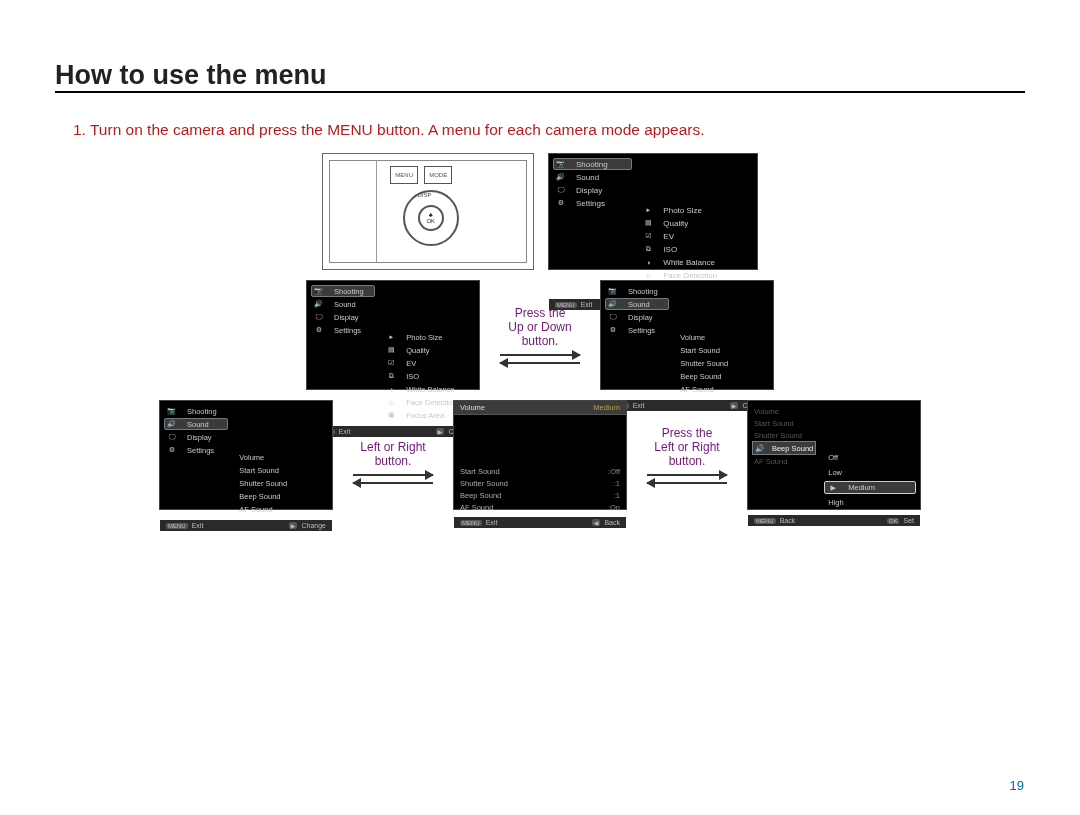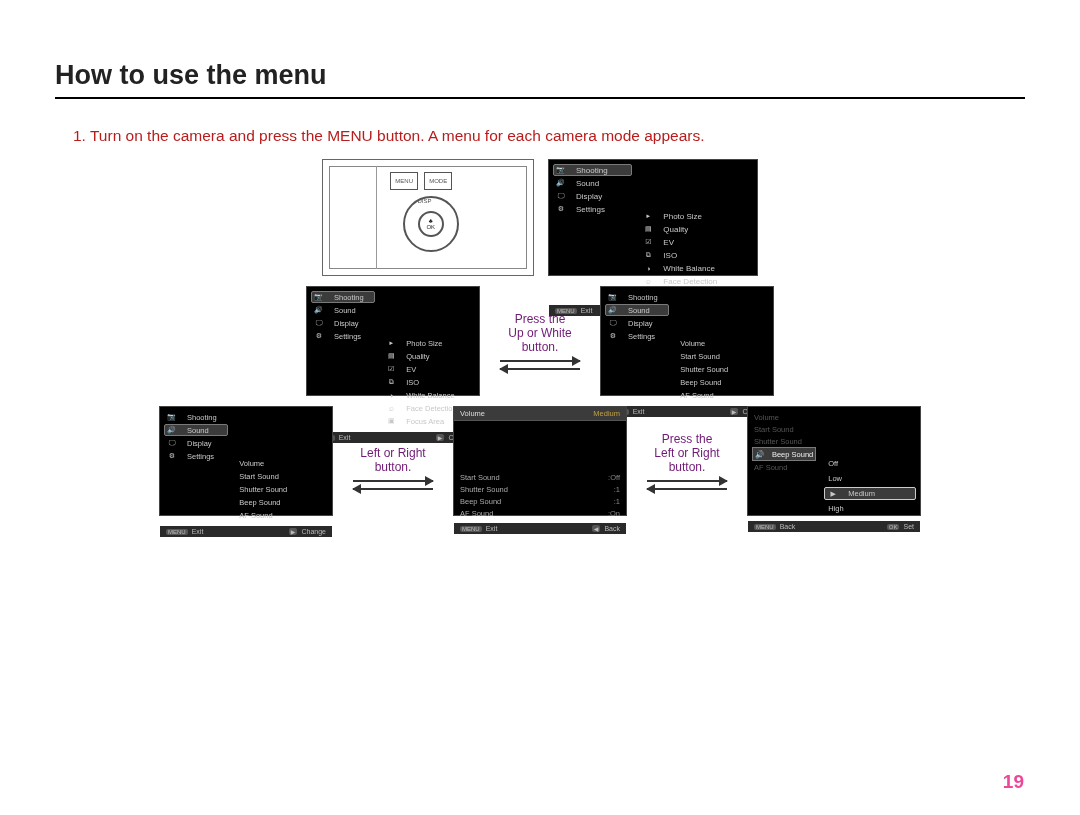--- a/index.html
+++ b/index.html
@@ -14,21 +14,20 @@
     position: relative;
   }
   .page {
     padding: 60px 55px 30px 55px;
     box-sizing: border-box;
   }
   h1.title {
     font-size: 27px;
     font-weight: bold;
     margin: 0 0 4px 0;
-    padding-bottom: 6px;
     border-bottom: 2px solid #000;
   }
   .step {
     font-size: 15.5px;
     margin: 28px 0 14px 18px;
     color: #b91c1c;
   }
   .row {
     display: flex;
     align-items: center;
@@ -238,23 +237,23 @@
     left: -1px;
     top: -4px;
     border-right: 9px solid #333;
     border-top: 5px solid transparent;
     border-bottom: 5px solid transparent;
   }
   .pagenum {
     position: absolute;
     right: 56px;
     bottom: 22px;
-    font-size: 19px;
-    font-weight: bold;
-    color: #ec4899;
+    font-size: 13px;
+    font-weight: normal;
+    color: #0369a1;
   }
 </style>
 </head>
 <body>
 
 <div class="page">
   <h1 class="title">How to use the menu</h1>
 
   <p class="step">1. Turn on the camera and press the MENU button. A menu for each camera mode appears.</p>
   <div class="row start">
@@ -399,21 +398,21 @@
           </span>
         <span>
             <span class="tag">▶</span>
             <span>Change</span>
           </span>
       </div>
     </div>
 
     <div class="guide">
       <div>Press the</div>
-      <div>Up or White</div>
+      <div>Up or Down</div>
       <div>button.</div>
       <div class="arrows">
         <div class="arrow-r"></div>
         <div class="arrow-l"></div>
       </div>
     </div>
 
     <div class="lcd small">
       <div class="body">
         <div class="left">

